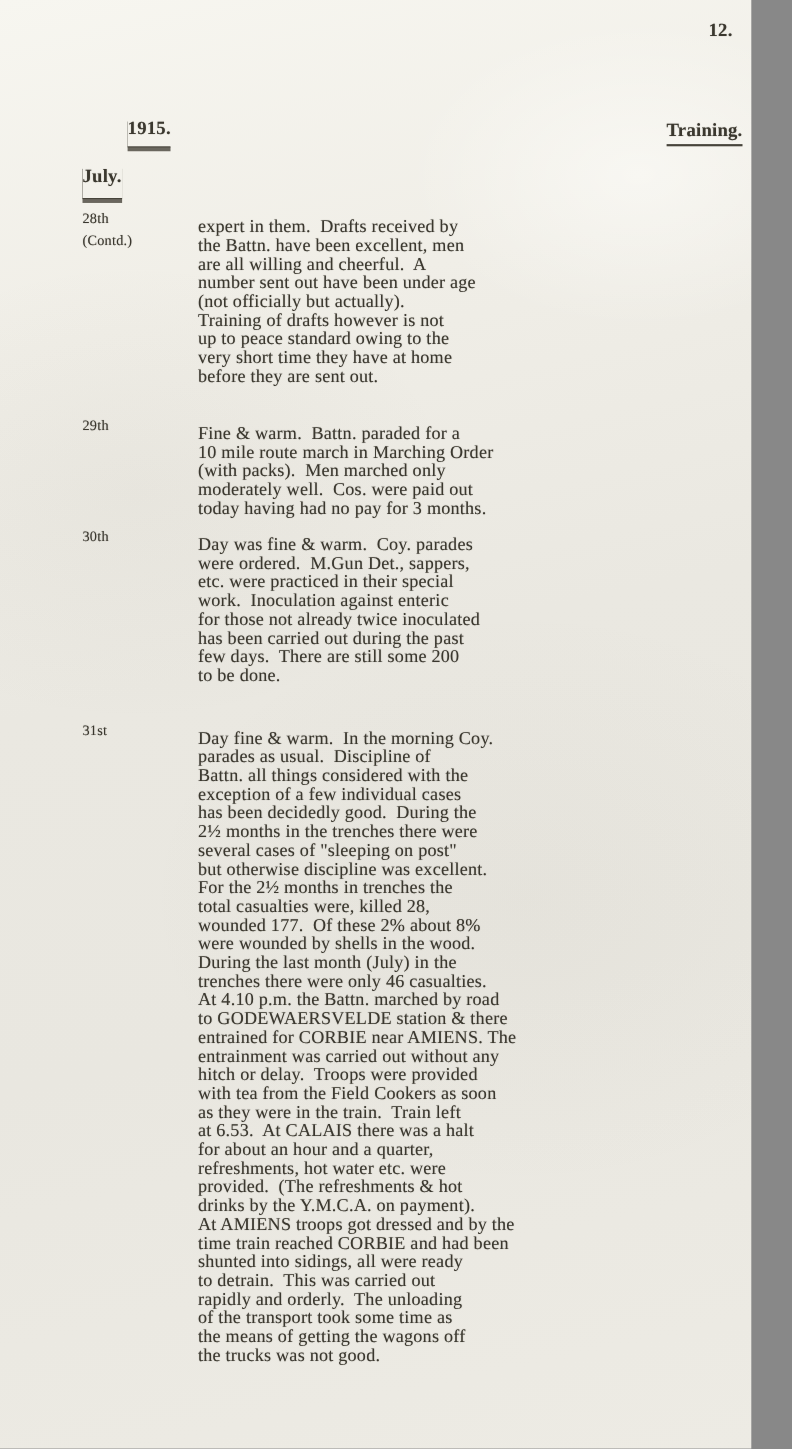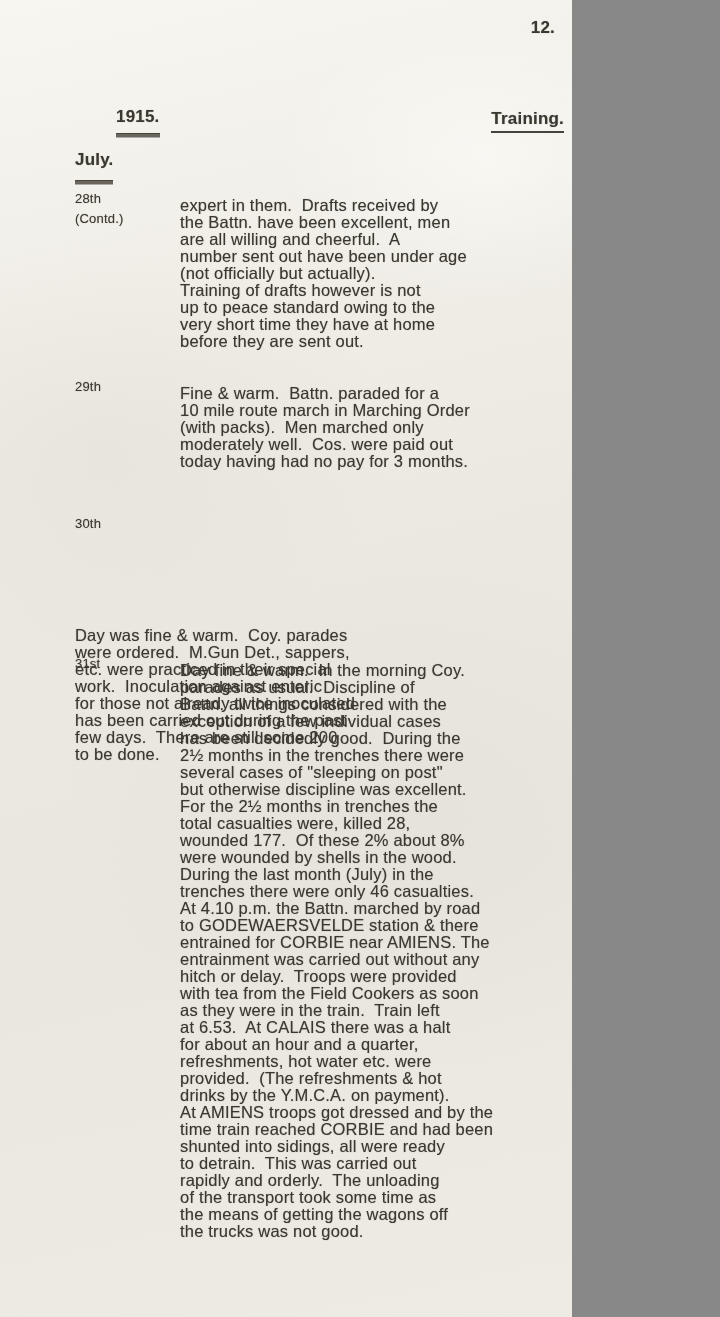--- a/index.html
+++ b/index.html
@@ -2,24 +2,24 @@
 <html><head>
 <meta charset="utf-8">
 <style>
   html, body {
     margin: 0;
     padding: 0;
     background: #888;
   }
   .sheet {
     position: relative;
-    width: 572px;
+    width: 683px;
     height: 1317px;
     overflow: hidden;
-    font-family: Liberation Sans, sans-serif;
+    font-family: Liberation Serif, serif;
     color: #3b382f;
     background:
       radial-gradient(ellipse 420px 300px at 18% 34%, rgba(120,115,100,0.05), rgba(0,0,0,0) 70%),
       radial-gradient(ellipse 500px 380px at 70% 62%, rgba(120,115,100,0.04), rgba(0,0,0,0) 70%),
       radial-gradient(ellipse 300px 200px at 85% 12%, rgba(255,255,252,0.5), rgba(255,255,255,0) 70%),
       linear-gradient(168deg, #f7f6f0 0%, #f0eee7 22%, #eae8e1 45%, #e9e7e0 68%, #edebe4 100%);
   }
   .ink {
     text-shadow: 0 0 1px rgba(59,56,47,0.45);
     letter-spacing: 0.2px;
@@ -76,21 +76,21 @@
   }
   .entry-text {
     font-size: 16.5px;
     line-height: 17px;
     white-space: pre;
     width: 430px;
     margin-top: 8px;
   }
   .entry-28 { top: 189px; }
   .entry-29 { top: 377px; }
-  .entry-30 { top: 514px; flex-direction: column; }
+  .entry-30 { top: 478px; }
   .entry-31 { top: 654px; }
 </style>
 </head>
 <body>
 
 <div class="sheet">
 
   <div class="page-number ink">12.</div>
 
   <div class="year-heading ink">1915.</div>

